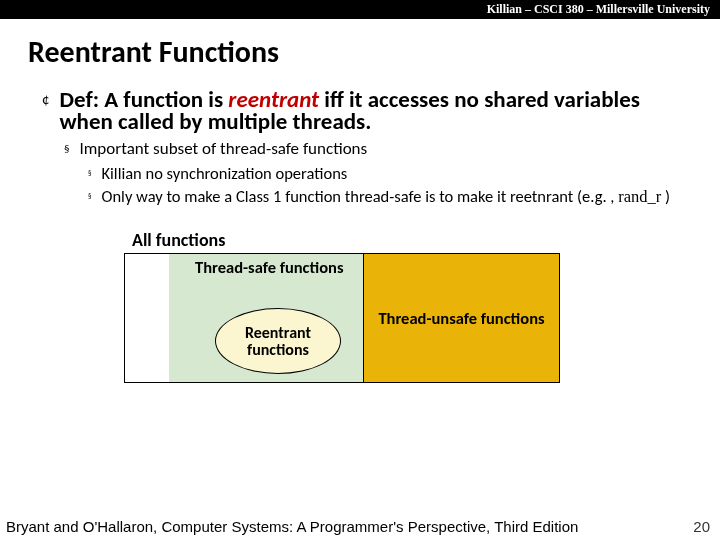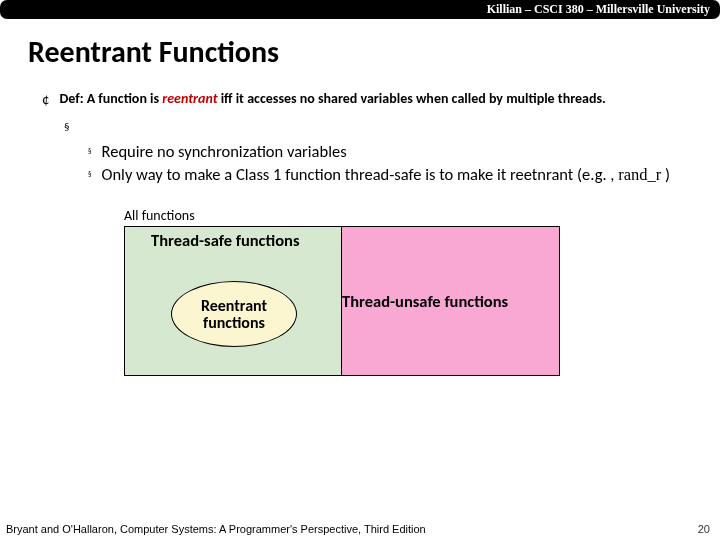--- a/index.html
+++ b/index.html
@@ -12,58 +12,58 @@
     overflow: hidden;
   }
   .topbar {
     background: #000;
     color: #fff;
     text-align: right;
     font-size: 12px;
     font-weight: bold;
     padding: 2px 10px 2px 0;
     font-family: "Times New Roman", serif;
-    border-radius: 7px;
   }
   .title {
     font-size: 30px;
     font-weight: bold;
     margin: 14px 0 18px 28px;
   }
   .content { padding: 0 34px 0 42px; }
   .l1 { display: flex; margin-bottom: 6px; }
   .l1-bullet { font-size: 15px; margin-right: 10px; line-height: 22px; }
-  .l1-text { font-size: 14px; font-weight: bold; line-height: 22px; }
+  .l1-text { font-size: 23px; font-weight: bold; line-height: 22px; }
   .reentrant-word { color: #c00000; font-style: italic; }
   .l2 { display: flex; margin: 2px 0 4px 22px; }
   .l2-bullet { font-size: 11px; margin-right: 10px; line-height: 21px; }
   .l2-text { font-size: 17px; line-height: 21px; }
   .l3 { display: flex; margin: 0 0 2px 46px; }
   .l3-bullet { font-size: 7px; margin-right: 10px; line-height: 20px; padding-top:1px;}
   .l3-text { font-size: 16.5px; line-height: 20px; }
   .mono { font-family: Liberation Serif, serif; }
   .diagram-wrap { margin: 22px 0 0 82px; }
-  .all-label { font-size: 14px; font-weight: normal; margin: 0 0 2px 0; }
+  .all-label { font-size: 18px; font-weight: bold; margin: 0 0 2px 8px; }
   .venn {
     position: relative;
     width: 436px;
-    height: 150px;
+    height: 130px;
     border: 1.5px solid #000;
     display: flex;
+    padding-left: 44px;
   }
   .box-safe {
     width: 50%; height: 100%;
     background: #d6e8d0;
     border-right: 1.5px solid #000;
     position: relative;
   }
   .box-unsafe {
     width: 50%; height: 100%;
-    background: #f9a8d4;
-    display: flex; align-items: center; justify-content: flex-start;
+    background: #eab308;
+    display: flex; align-items: center; justify-content: center;
     text-align: center;
   }
   .ts-label {
     position: absolute; top: 4px; left: 26px;
     font-size: 16.5px; font-weight: bold; line-height: 18px;
   }
   .ellipse {
     position: absolute;
     left: 46px; top: 54px;
     width: 126px; height: 66px;
@@ -72,21 +72,21 @@
     background: #fbf6d0;
     display: flex; align-items: center; justify-content: center;
     text-align: center;
     font-size: 16px; font-weight: bold; line-height: 17px;
   }
   .tu-label { font-size: 16.5px; font-weight: bold; line-height: 19px; }
   .footer {
     position: absolute;
     bottom: 5px; left: 6px; right: 10px;
     display: flex; justify-content: space-between;
-    font-size: 11px;
+    font-size: 15px;
     text-align: center;
   }
   .footer .attr { font-family: Arial, sans-serif; }
   .footer .page { font-family: Arial, sans-serif; color:#333; }
 </style>
 </head>
 <body>
 
 <div class="topbar">
   <span>Killian – CSCI 380 – Millersville University</span>
@@ -98,25 +98,26 @@
 
   <div class="l1">
     <span class="l1-bullet">¢</span>
     <span class="l1-text">
       <span>Def: A function is </span><span class="reentrant-word">reentrant</span><span> iff it accesses no shared variables when called by multiple threads.</span>
     </span>
   </div>
 
   <div class="l2">
     <span class="l2-bullet">§</span>
+    <span class="l2-text">Important subset of thread-safe functions</span>
   </div>
 
   <div class="l3">
     <span class="l3-bullet">§</span>
-    <span class="l3-text">Require no synchronization variables</span>
+    <span class="l3-text">Killian no synchronization operations</span>
   </div>
 
   <div class="l3">
     <span class="l3-bullet">§</span>
     <span class="l3-text">
       <span>Only way to make a Class 1 function thread-safe is to make it reetnrant (e.g. , </span><span class="mono">rand_r</span><span> )</span>
     </span>
   </div>
 
   <div class="diagram-wrap">

